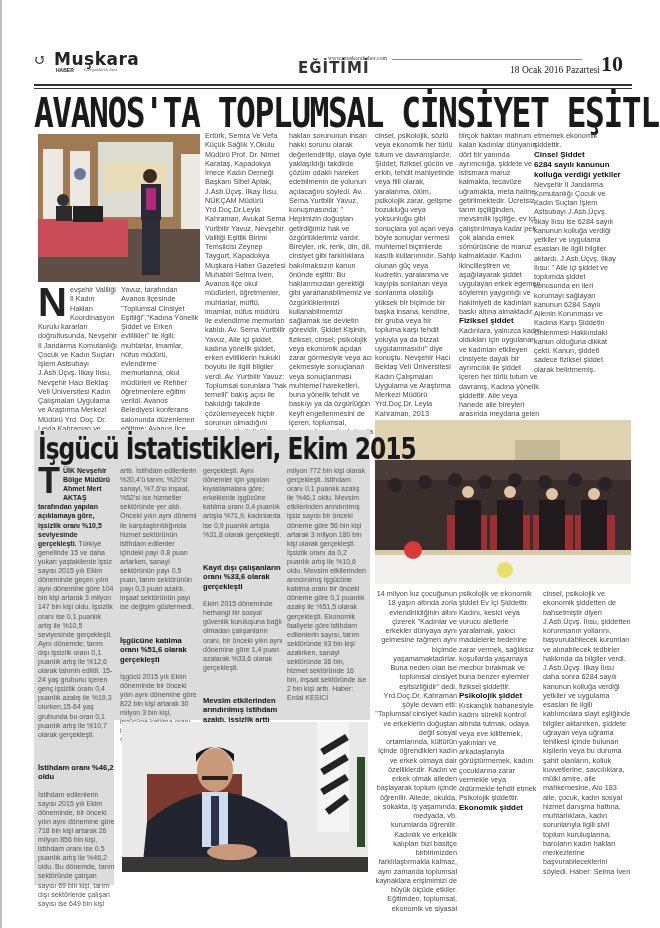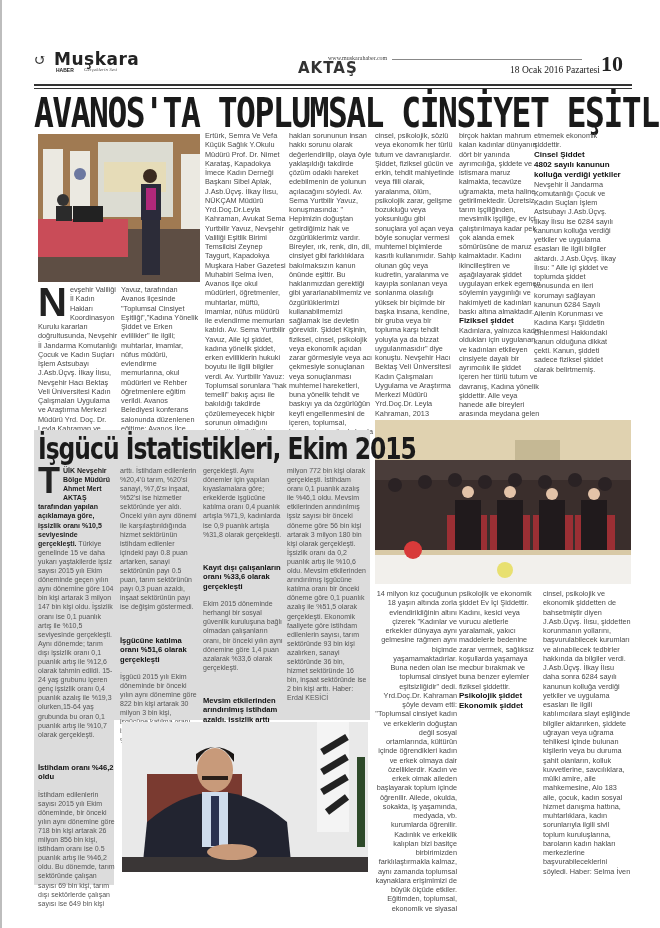--- a/index.html
+++ b/index.html
@@ -44,21 +44,21 @@
 <div class="page">
   <div class="leftbar"></div>
 
   <div class="masthead">
     <div class="logo">
       <span class="mark">↺</span>
       <span class="name">Muşkara</span>
       <span class="sub">HABER</span>
       <span class="slogan">Gerçeklerin Sesi</span>
     </div>
-    <span class="section">AKTAŞ</span>
+    <span class="section">EĞİTİMİ</span>
     <span class="site">www.muskarahaber.com</span>
     <div class="hline"></div>
     <span class="date">18 Ocak 2016 Pazartesi</span>
     <span class="pageno">10</span>
   </div>
   <div class="rule1"></div>
   <div class="rule2"></div>
 
   <div class="headline">AVANOS'TA TOPLUMSAL CİNSİYET EŞİTLİĞİ EĞİTİMİ</div>
 
@@ -101,21 +101,21 @@
     <span>cinsel, psikolojik, sözlü veya ekonomik her türlü tutum ve davranışlardır. Şiddet, fiziksel gücün ve erkin, tehdit mahiyetinde veya fiili olarak, yaralanma, ölüm, psikolojik zarar, gelişme bozukluğu veya yoksunluğu gibi sonuçlara yol açan veya böyle sonuçlar vermesi muhtemel biçimlerde kasıtlı kullanımıdır. Sahip olunan güç veya kudretin, yaralanma ve kayıpla sonlanan veya sonlanma olasılığı yüksek bir biçimde bir başka insana, kendine, bir gruba veya bir topluma karşı tehdit yoluyla ya da bizzat uygulanmasıdır" diye konuştu. Nevşehir Hacı Bektaş Veli Üniversitesi Kadın Çalışmaları Uygulama ve Araştırma Merkezi Müdürü Yrd.Doç.Dr. Leyla Kahraman, 2013 verilerine göre dünya genelinde yaklaşık olarak</span>
   </div>
   <div class="col" style="left:459px;top:131px;width:82px;">
     <span>birçok haktan mahrum kalan kadınlar dünyanın dört bir yanında ayrımcılığa, şiddete ve istismara maruz kalmakta, tecavüze uğramakta, meta haline getirilmektedir. Ücretsiz tarım işçiliğinden, mevsimlik işçiliğe, ev içi çalıştırılmaya kadar pek çok alanda emek sömürüsüne de maruz kalmaktadır. Kadını ikincilleştiren ve aşağılayarak şiddet uygulayan erkek egemen söylemin yaygınlığı ve hakimiyeti de kadınları baskı altına almaktadır.</span>
     <p class="sub">Fiziksel şiddet</p>
     <span>Kadınlara, yalnızca kadın oldukları için uygulanan ve kadınları etkileyen cinsiyete dayalı bir ayrımcılık ile şiddet içeren her türlü tutum ve davranış, Kadına yönelik şiddettir. Aile veya hanede aile bireyleri arasında meydana gelen her türlü fiziksel, cinsel,</span>
   </div>
   <div class="col" style="left:534px;top:131px;width:88px;">
     <span>etmemek ekonomik şiddettir.</span>
     <p class="sub">Cinsel Şiddet</p>
-    <p class="sub">4802 sayılı kanunun kolluğa verdiği yetkiler</p>
+    <p class="sub">6284 sayılı kanunun kolluğa verdiği yetkiler</p>
     <span>Nevşehir İl Jandarma Komutanlığı Çocuk ve Kadın Suçları İşlem Astsubayı J.Asb.Üçvş. İlkay İlısu ise 6284 sayılı kanunun kolluğa verdiği yetkiler ve uygulama esasları ile ilgili bilgiler aktardı. J.Asb.Üçvş. İlkay İlısu: " Aile içi şiddet ve toplumda şiddet konusunda en ileri korumayı sağlayan kanunun 6284 Sayılı Ailenin Korunması ve Kadına Karşı Şiddetin Önlenmesi Hakkındaki kanun olduğuna dikkat çekti. Kanun, şiddeti sadece fiziksel şiddet olarak belirtmemiş.</span>
   </div>
 
   <div class="photo" style="left:375px;top:420px;width:256px;height:164px;">
     <svg width="256" height="164" viewBox="0 0 256 164">
       <rect width="256" height="164" fill="#d8c9a6"></rect>
       <rect x="0" y="0" width="256" height="45" fill="#e0d2b0"></rect>
       <rect x="140" y="20" width="45" height="25" fill="#c5b894"></rect>
       <rect x="0" y="40" width="256" height="35" fill="#4a3d3a"></rect>
       <rect x="0" y="60" width="256" height="70" fill="#3a2e2c"></rect>
@@ -152,20 +152,21 @@
       <circle cx="130" cy="150" r="8" fill="#e8e070"></circle>
     </svg>
   </div>
 
   <div class="col" style="left:375px;top:589px;width:82px;text-align:right;">
     <span>14 milyon kız çocuğunun 18 yaşın altında zorla evlendirildiğinin altını çizerek "Kadınlar ve erkekler dünyaya aynı gelmesine rağmen aynı biçimde yaşamamaktadırlar. Buna neden olan ise toplumsal cinsiyet eşitsizliğidir" dedi. Yrd.Doç.Dr. Kahraman şöyle devam etti: "Toplumsal cinsiyet kadın ve erkeklerin doğuştan değil sosyal ortamlarında, kültürün içinde öğrendikleri kadın ve erkek olmaya dair özelliklerdir. Kadın ve erkek olmak aileden başlayarak toplum içinde öğrenilir. Ailede, okulda, sokakta, iş yaşamında, medyada, vb. kurumlarda öğrenilir. Kadınlık ve erkeklik kalıpları bizi basitçe birbirimizden farklılaştırmakla kalmaz, aynı zamanda toplumsal kaynaklara erişimimizi de büyük ölçüde etkiler. Eğitimden, toplumsal, ekonomik ve siyasal</span>
   </div>
   <div class="col" style="left:459px;top:589px;width:82px;">
     <span>psikolojik ve ekonomik şiddet Ev İçi Şiddettir. Kadını, kesici veya vurucu aletlerle yaralamak, yakıcı maddelerle bedenine zarar vermek, sağlıksız koşullarda yaşamaya mecbur bırakmak ve buna benzer eylemler fiziksel şiddettir.</span>
     <p class="sub">Psikolojik şiddet</p>
+    <span>Kıskançlık bahanesiyle kadını sürekli kontrol altında tutmak, odaya veya eve kilitlemek, yakınları ve arkadaşlarıyla görüştürmemek, kadını çocuklarına zarar vermekle veya öldürmekle tehdit etmek Psikolojik şiddettir.</span>
     <p class="sub">Ekonomik şiddet</p>
   </div>
   <div class="col" style="left:543px;top:589px;width:88px;">
     <span>cinsel, psikolojik ve ekonomik şiddetten de bahsetmiştir diyen J.Asb.Üçvş. İlısu, şiddetten korunmanın yollarını, başvurulabilecek kurumları ve alınabilecek tedbirler hakkında da bilgiler verdi. J.Asb.Üçvş. İlkay İlısu daha sonra 6284 sayılı kanunun kolluğa verdiği yetkiler ve uygulama esasları ile ilgili katılımcılara slayt eşliğinde bilgiler aktarırken, şiddete uğrayan veya uğrama tehlikesi içinde bulunan kişilerin veya bu duruma şahit olanların, kolluk kuvvetlerine, savcılıklara, mülki amire, aile mahkemesine, Alo 183 aile, çocuk, kadın sosyal hizmet danışma hattına, muhtarlıklara, kadın sorunlarıyla ilgili sivil toplum kuruluşlarına, baroların kadın hakları merkezlerine başvurabileceklerini söyledi. Haber: Selma İven</span>
   </div>
 
   <div class="box"></div>
   <div class="box2"></div>
   <div class="head2">İşgücü İstatistikleri, Ekim 2015</div>
 

